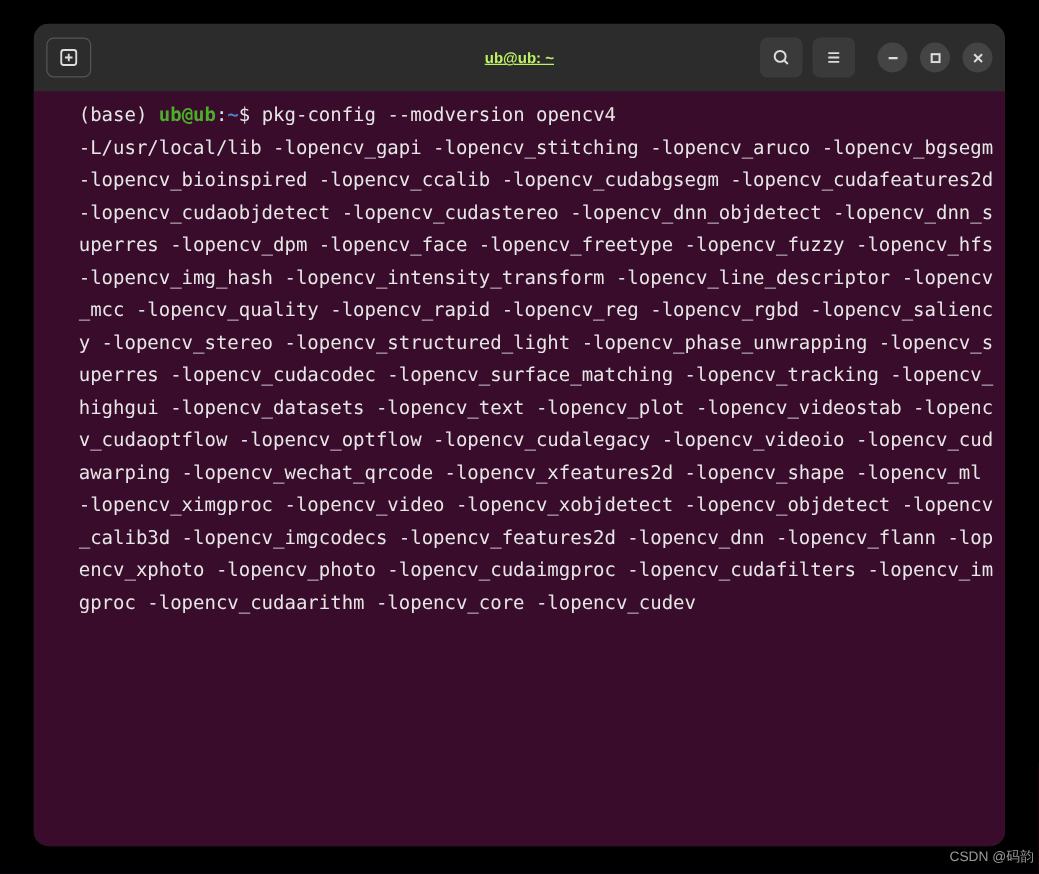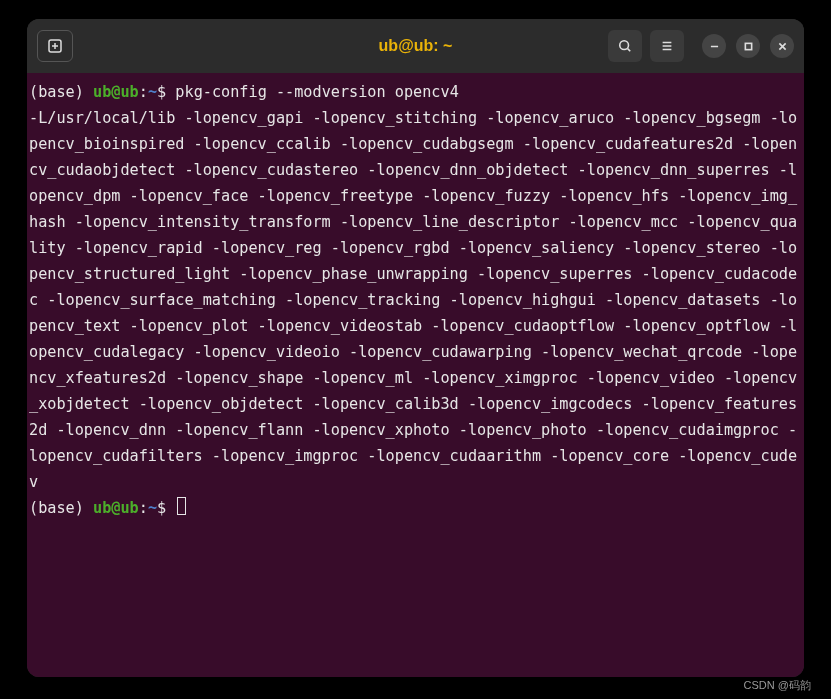--- a/index.html
+++ b/index.html
@@ -53,24 +53,25 @@
       width: 16px;
       height: 16px;
       stroke: #ddd;
       fill: none;
       stroke-width: 1.5;
     }
     .title-text {
       position: absolute;
       left: 50%;
       transform: translateX(-50%);
-      color: #eab308;
+      color: #bef264;
       font-weight: bold;
-      font-size: 16px;
+      font-size: 12px;
       font-family: sans-serif;
+      text-decoration: underline;
     }
     .titlebar-right {
       margin-left: auto;
       display: flex;
       align-items: center;
       gap: 8px;
     }
     .icon-btn {
       width: 34px;
       height: 32px;
@@ -114,20 +115,21 @@
       flex: 1;
       background: #380c2a;
       padding: 6px 4px 6px 2px;
       overflow: hidden;
       position: relative;
     }
     .terminal-scroll {
       height: 100%;
       overflow-y: auto;
       padding-right: 2px;
+      margin-left: 34px;
     }
     .terminal-scroll::-webkit-scrollbar {
       width: 8px;
     }
     .terminal-scroll::-webkit-scrollbar-track {
       background: #380c2a;
     }
     .terminal-scroll::-webkit-scrollbar-thumb {
       background: #6a6a6a;
       border-radius: 4px;
@@ -148,21 +150,21 @@
     .cursor {
       display: inline-block;
       width: 9px;
       height: 18px;
       border: 1px solid #e6e6e6;
       vertical-align: -2px;
       margin-left: 2px;
     }
     .watermark {
       position: absolute;
-      right: 20px;
+      right: 4px;
       bottom: 6px;
       color: #999;
       font-size: 11px;
       font-family: sans-serif;
     }
   </style>
 </head>
 <body>
 
 <div class="terminal-window">
@@ -209,18 +211,17 @@
           </svg>
         </div>
       </div>
     </div>
   </div>
 
   <div class="terminal-content">
     <div class="terminal-scroll">
       <div class="term-line"><span class="prompt-base">(base) </span><span class="prompt-userhost">ub@ub</span><span class="prompt-colon">:</span><span class="prompt-path">~</span><span class="prompt-cmd">$ </span><span class="prompt-cmd">pkg-config --modversion opencv4</span></div>
       <div class="term-line">-L/usr/local/lib -lopencv_gapi -lopencv_stitching -lopencv_aruco -lopencv_bgsegm -lopencv_bioinspired -lopencv_ccalib -lopencv_cudabgsegm -lopencv_cudafeatures2d -lopencv_cudaobjdetect -lopencv_cudastereo -lopencv_dnn_objdetect -lopencv_dnn_superres -lopencv_dpm -lopencv_face -lopencv_freetype -lopencv_fuzzy -lopencv_hfs -lopencv_img_hash -lopencv_intensity_transform -lopencv_line_descriptor -lopencv_mcc -lopencv_quality -lopencv_rapid -lopencv_reg -lopencv_rgbd -lopencv_saliency -lopencv_stereo -lopencv_structured_light -lopencv_phase_unwrapping -lopencv_superres -lopencv_cudacodec -lopencv_surface_matching -lopencv_tracking -lopencv_highgui -lopencv_datasets -lopencv_text -lopencv_plot -lopencv_videostab -lopencv_cudaoptflow -lopencv_optflow -lopencv_cudalegacy -lopencv_videoio -lopencv_cudawarping -lopencv_wechat_qrcode -lopencv_xfeatures2d -lopencv_shape -lopencv_ml -lopencv_ximgproc -lopencv_video -lopencv_xobjdetect -lopencv_objdetect -lopencv_calib3d -lopencv_imgcodecs -lopencv_features2d -lopencv_dnn -lopencv_flann -lopencv_xphoto -lopencv_photo -lopencv_cudaimgproc -lopencv_cudafilters -lopencv_imgproc -lopencv_cudaarithm -lopencv_core -lopencv_cudev</div>
-      <div class="term-line"><span class="prompt-base">(base) </span><span class="prompt-userhost">ub@ub</span><span class="prompt-colon">:</span><span class="prompt-path">~</span><span class="prompt-cmd">$ </span><span class="cursor"></span></div>
     </div>
   </div>
 </div>
 
 <div class="watermark">CSDN @码韵</div>
 
 </body></html>

